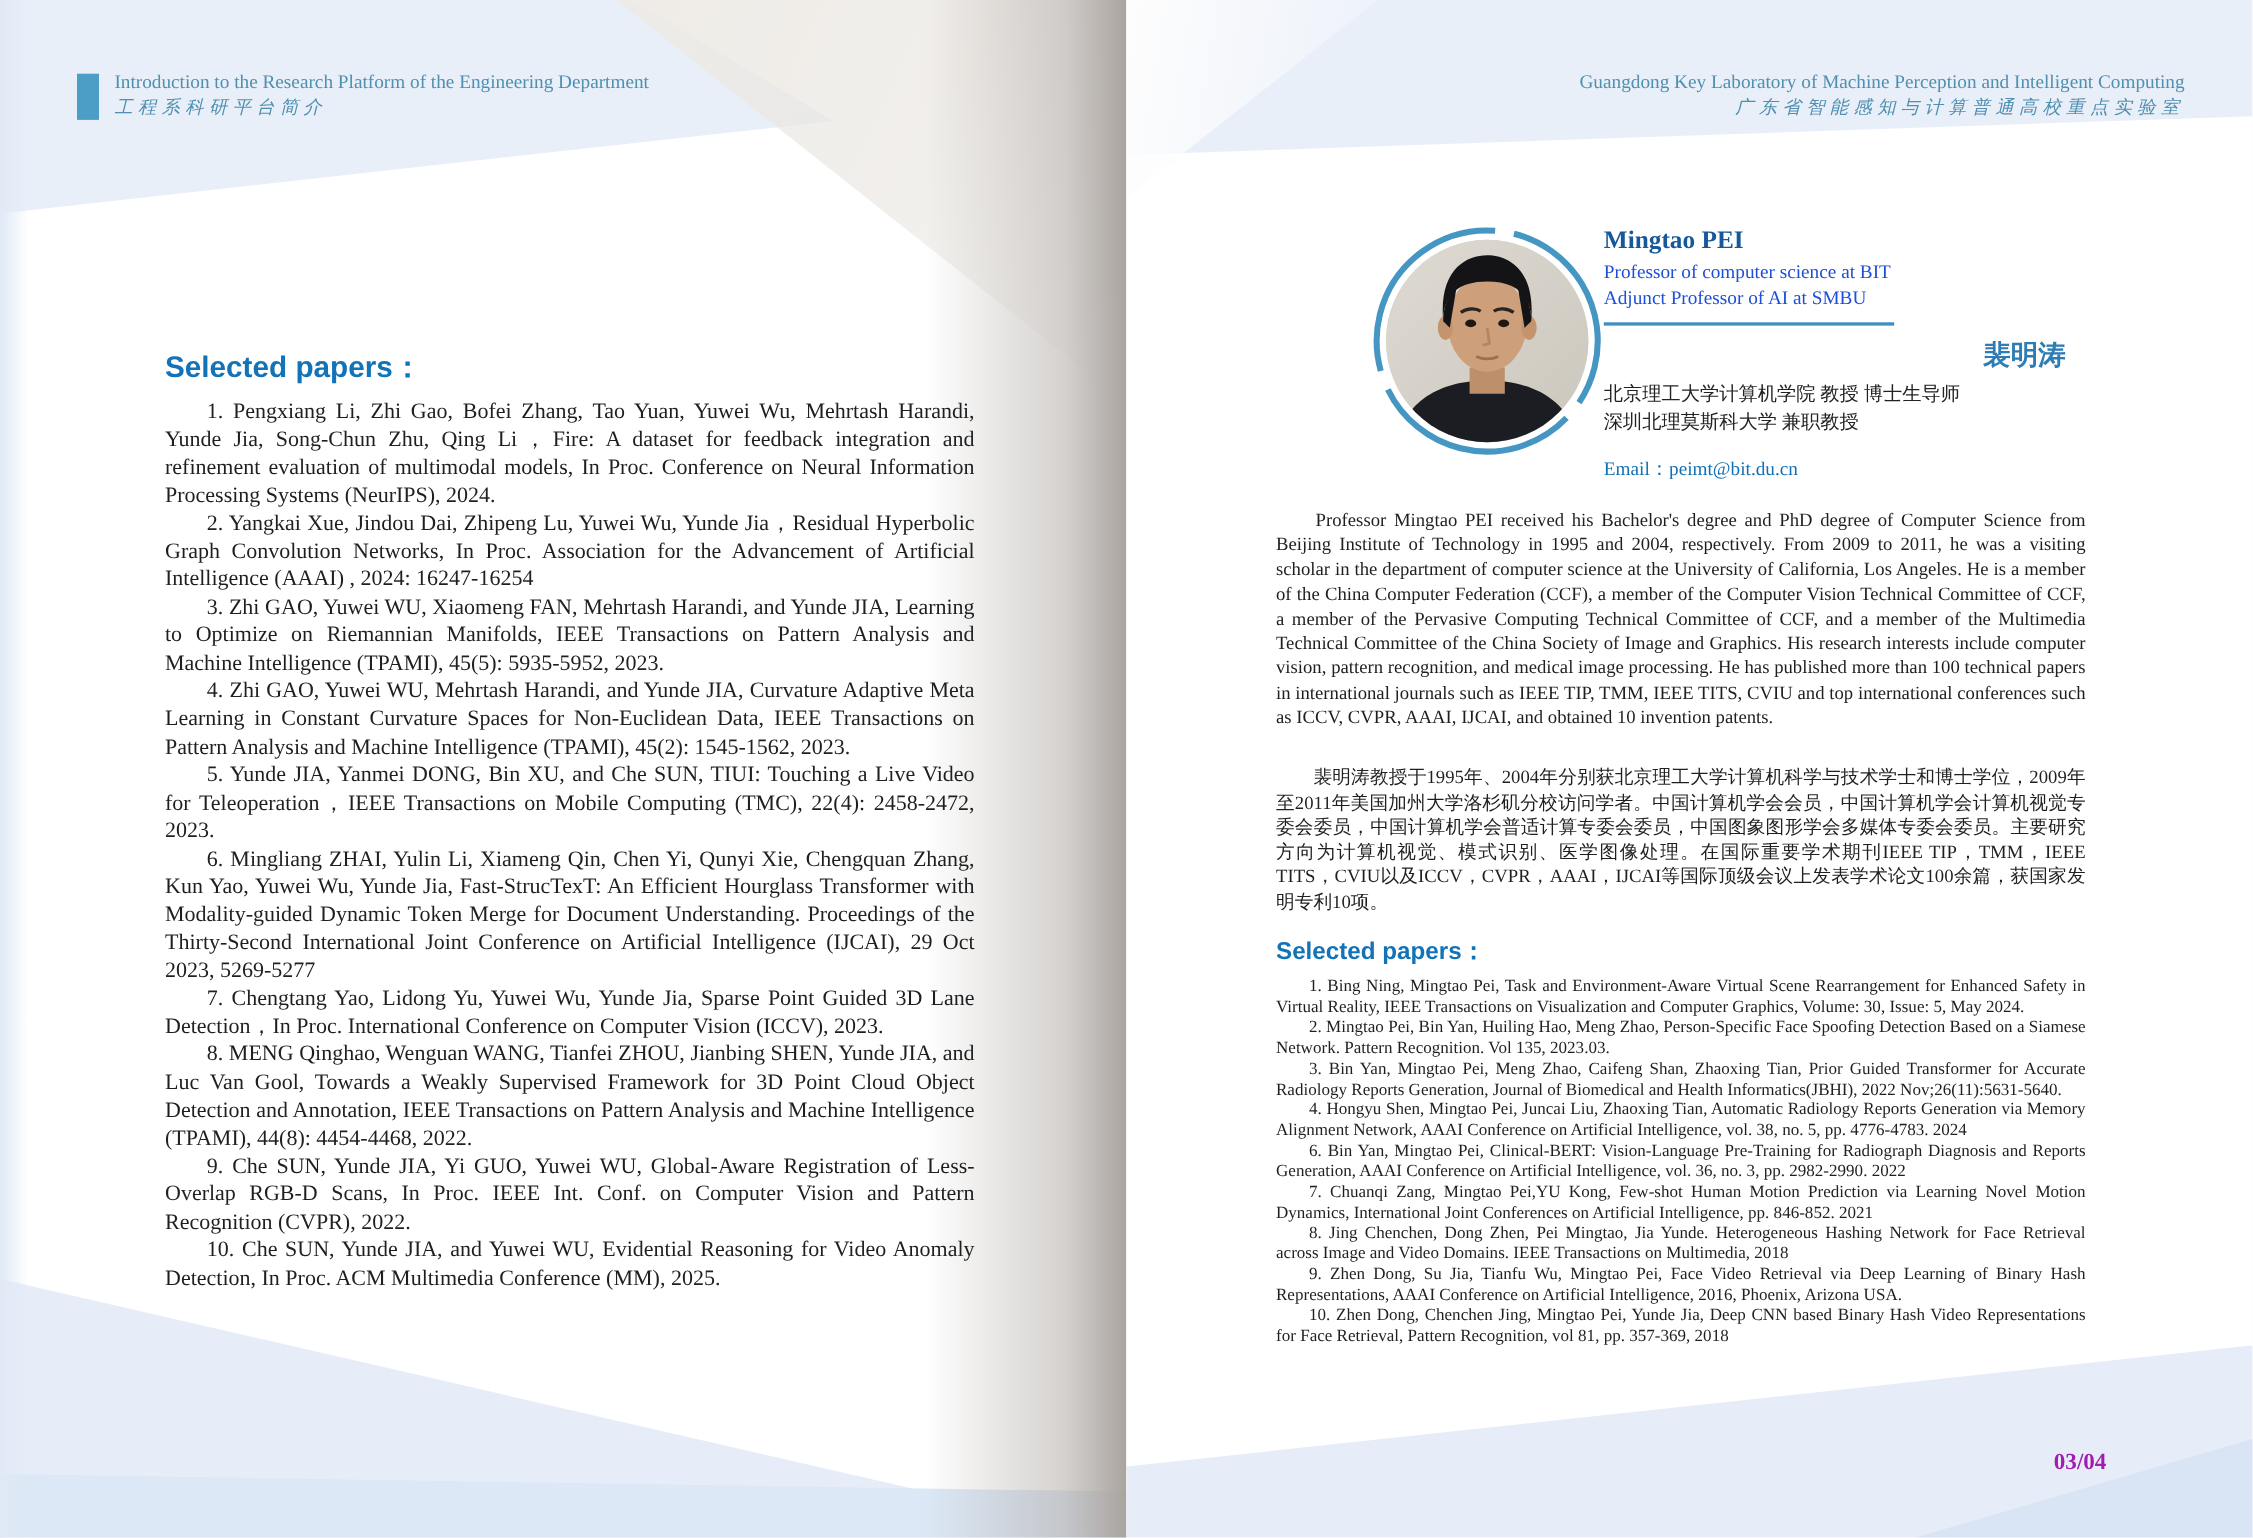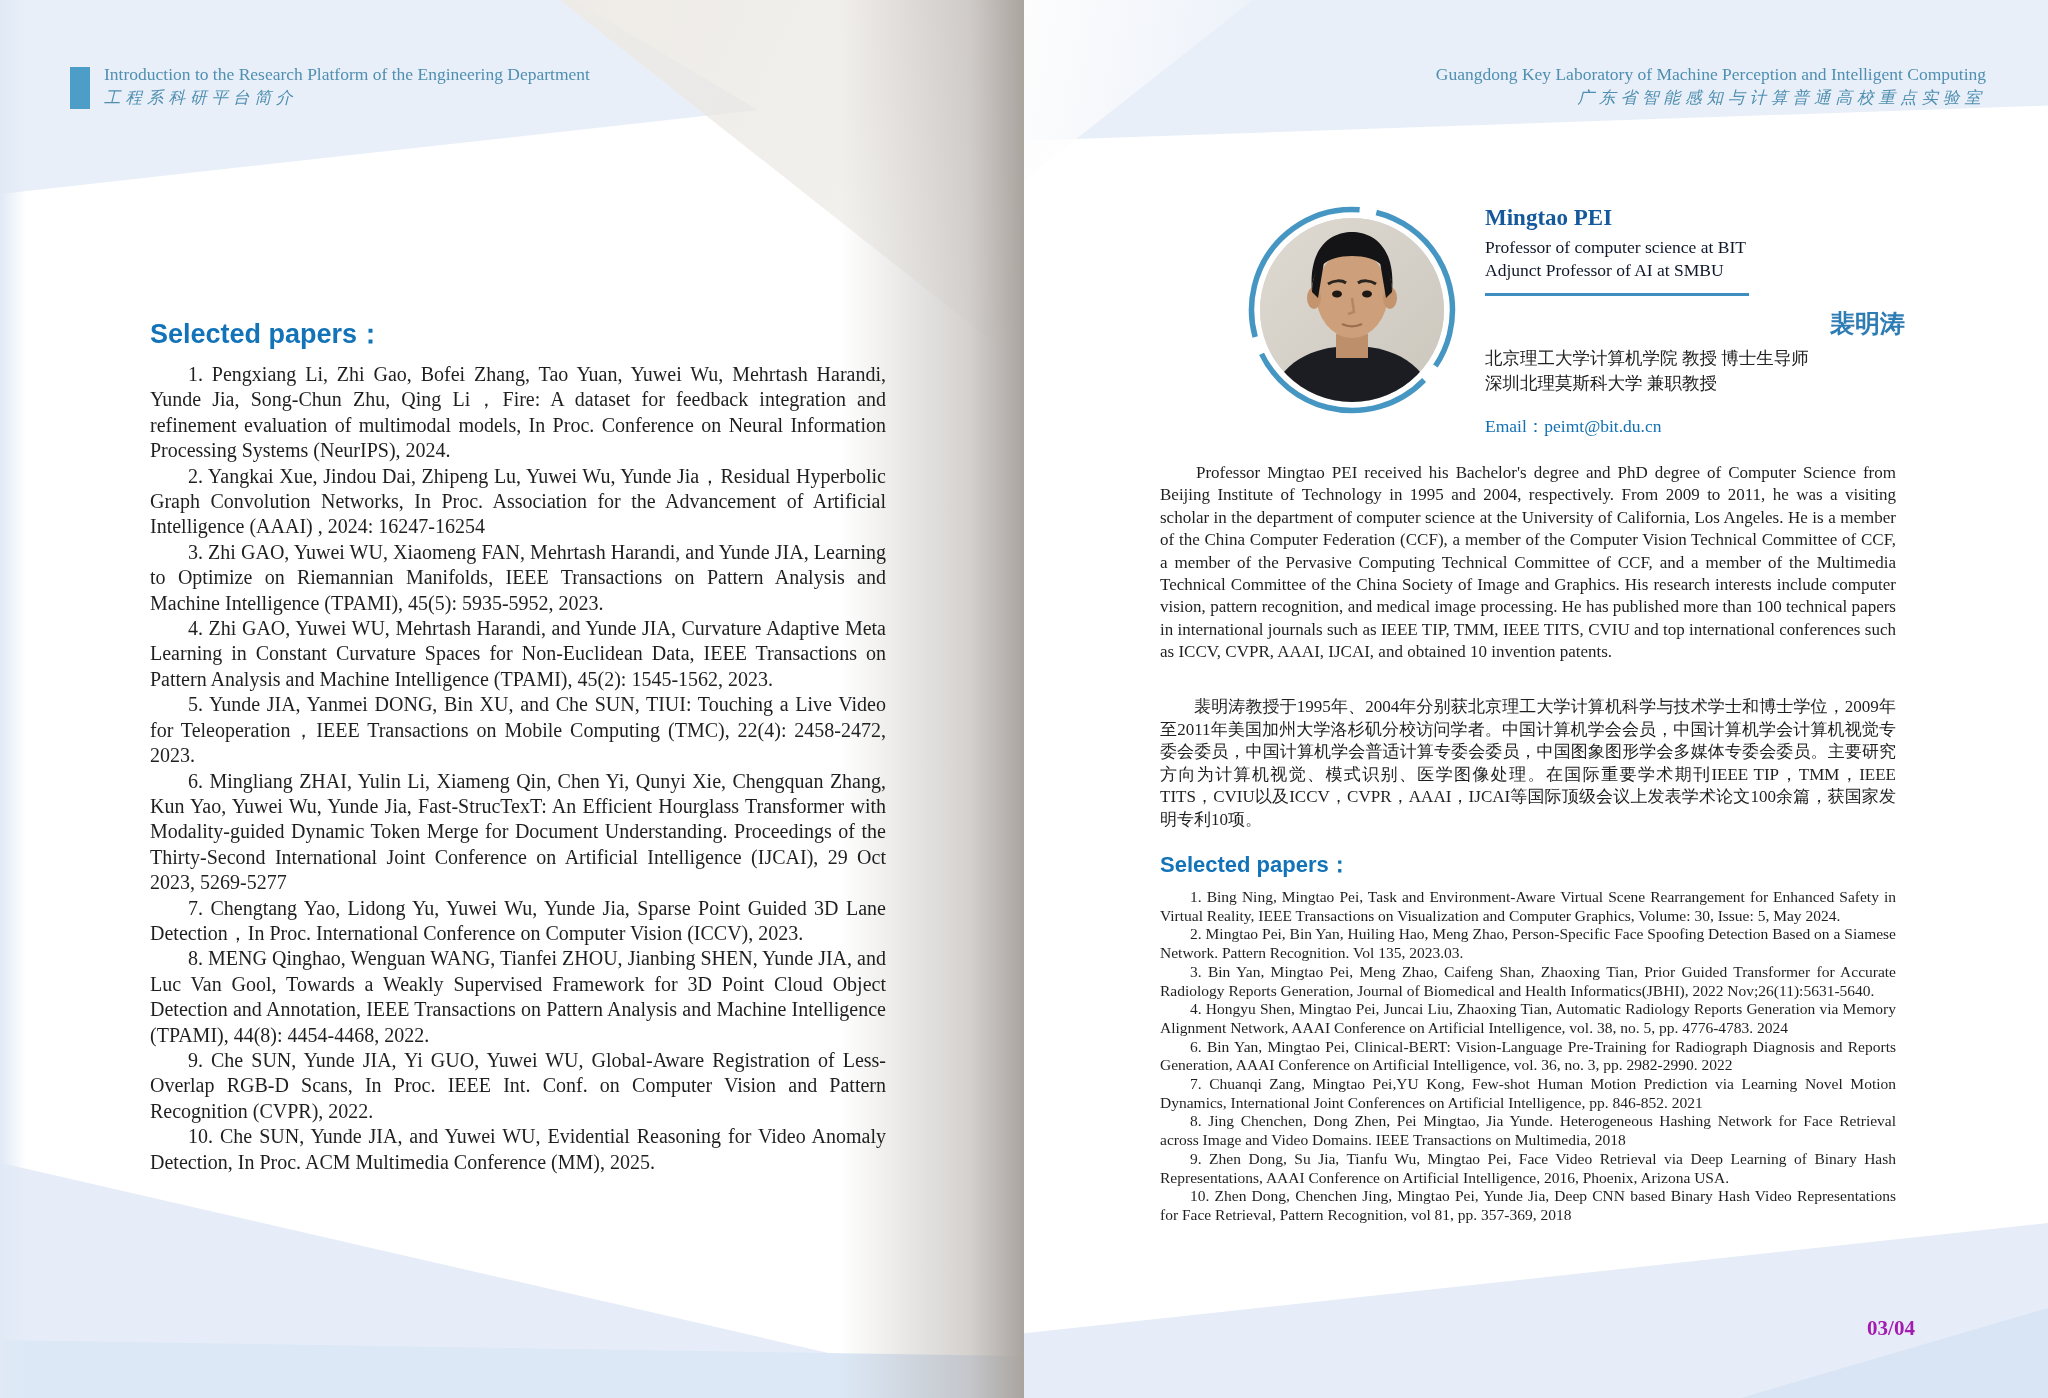--- a/index.html
+++ b/index.html
@@ -44,23 +44,23 @@
 
   
   #papers-left{left:150px;top:316px;width:736px;}
   #papers-left .papers-heading{font-family:"Liberation Sans",sans-serif;font-weight:bold;
      font-size:27px;color:#1273b8;margin:0 0 10px 0;}
   #papers-left p{margin:0;font-size:20px;line-height:25.4px;text-align:justify;text-indent:38px;}
 
   
   #profile{left:1160px;top:204px;width:736px;height:240px;}
   #photo{position:absolute;left:88px;top:2px;width:208px;height:208px;}
-  #pinfo{position:absolute;left:325px;top:0;width:420px;}
+  #pinfo{position:absolute;left:298px;top:0;width:420px;}
   .p-name-en{font-size:23px;font-weight:bold;color:#15599c;line-height:28px;margin:0 0 4px 0;}
-  .p-title{font-size:17.5px;line-height:23px;color:#0f172a;margin:0;}
+  .p-title{font-size:17.5px;line-height:23px;color:#1d4ed8;margin:0;}
   .p-divider{width:264px;height:3px;background:#3e8ec2;margin:11px 0 12px 0;}
   .p-name-zh{font-family:"Liberation Sans",sans-serif;font-size:25px;font-weight:bold;
      color:#2e7cb4;margin:0 0 8px 0;line-height:30px;text-align:right;}
   .p-zh{font-size:17.5px;line-height:25px;color:#222;margin:0;}
   .p-email{font-size:17.5px;color:#1270b2;margin-top:18px;}
 
   
   #bio-en{left:1160px;top:462px;width:736px;font-size:17px;line-height:22.4px;
      text-align:justify;text-indent:36px;}
   #bio-zh{left:1160px;top:696px;width:736px;font-size:17px;line-height:22.6px;

